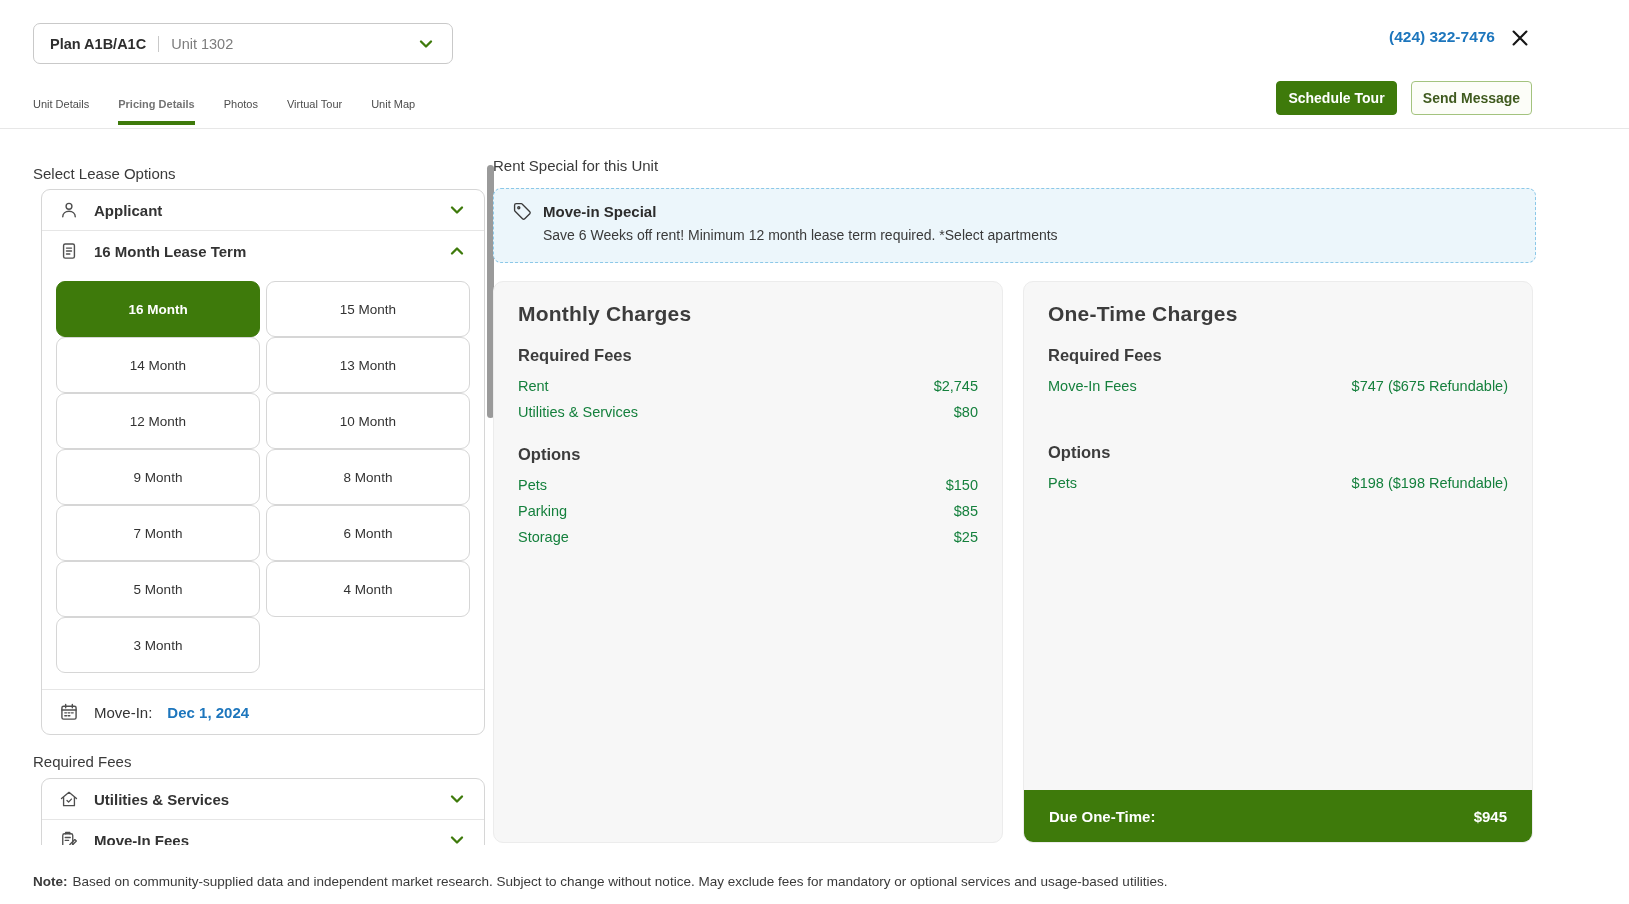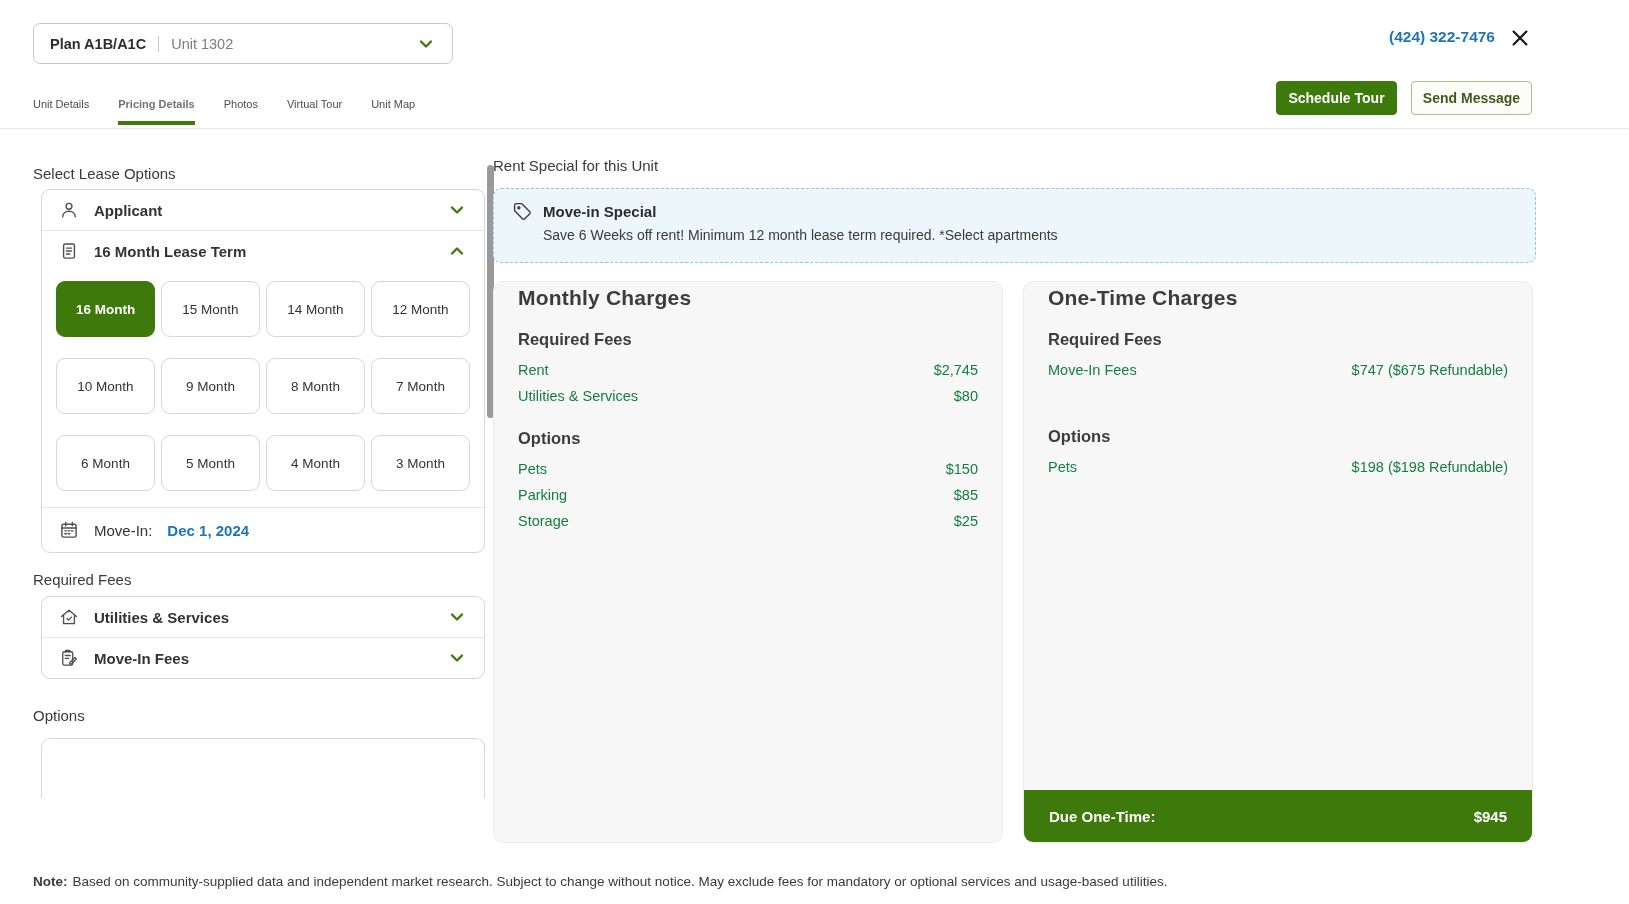--- a/index.html
+++ b/index.html
@@ -41,21 +41,21 @@
 
   
   .left-panel { position:absolute; left:33px; top:165px; width:452px; height:680px; overflow:hidden; }
   .section-label { font-size:15px; color:#3a3a3a; margin:0 0 7px 0; font-weight:400; }
   .panel-card { border:1px solid #d6d6d6; border-radius:9px; background:#fff;margin-left:8px; }
   .panel-row { display:flex; align-items:center; height:40px; padding:0 17px; gap:15px; cursor:pointer; }
   .panel-row .row-icon { width:20px; height:20px; color:#4f4f4f; flex:0 0 auto; }
   .panel-row .row-label { flex:1; font-size:15px; font-weight:600; color:#333; }
   .row-sep { height:1px; background:#e6e6e6; }
 
-  .months-grid { display:grid; grid-template-columns:repeat(4,1fr); gap:21px 6px; padding:10px 14px 16px 14px; }
+  .months-grid { display:grid; grid-template-columns:repeat(2,1fr); gap:0 6px; padding:10px 14px 16px 14px; }
   .month-btn {
     height:56px; border:1px solid #d6d6d6; border-radius:9px; background:#fff;
     font-family:"Liberation Sans", sans-serif; font-size:13.5px; color:#333;
     display:flex; align-items:center; justify-content:center; cursor:pointer;
   }
   .month-btn.selected { background:#3e7a0b; border-color:#3e7a0b; color:#fff; font-weight:700; }
 
   .movein-row { display:flex; align-items:center; height:45px; padding:0 17px; gap:15px; border-top:1px solid #e6e6e6; cursor:pointer; }
   .movein-row .row-icon { width:20px; height:20px; color:#4f4f4f; }
   .movein-label { font-size:15px; color:#333; }
@@ -74,21 +74,21 @@
     background:#ecf6fb; border:1.5px dashed #8cc8e8; border-radius:8px; padding:13px 19px;
   }
   .sb-head { display:flex; align-items:center; gap:11px; }
   .sb-icon { width:19px; height:19px; color:#3a3a3a; }
   .sb-title { font-size:15px; font-weight:700; color:#2c2c2c; }
   .sb-desc { margin-left:30px; margin-top:6px; font-size:14px; color:#3a3a3a; }
 
   .charges-card {
     position:absolute; top:281px; width:510px; height:562px;
     background:#f7f7f7; border:1px solid #ececec; border-radius:10px;
-    padding:4px 24px; overflow:hidden;
+    padding:20px 24px; overflow:hidden;
   }
   .charges-card.monthly { left:493px; }
   .charges-card.onetime { left:1023px; }
   .card-title { font-size:21px; font-weight:700; color:#3c3c3c; margin:0 0 20px 0; letter-spacing:0.2px; }
   .fees-title { font-size:16.5px; font-weight:600; color:#3c3c3c; margin:0 0 8px 0; }
   .fees-title.opts { margin-top:20px; }
   .fee-row { display:flex; justify-content:space-between; align-items:center; padding:5px 0; font-size:14.5px; color:#15803d; }
   .fee-row .fee-value { text-align:right; }
   .onetime-spacer { height:24px; }
   .card-footer {
@@ -164,20 +164,21 @@
         <svg width="20" height="20" viewBox="0 0 24 24" fill="none" stroke="currentColor" stroke-width="2.8" stroke-linecap="round" stroke-linejoin="round">
             <path d="M6 15l6-6 6 6"></path>
           </svg>
       </span>
     </div>
 
     <div class="months-grid">
       <button class="month-btn selected">16 Month</button>
       <button class="month-btn">15 Month</button>
       <button class="month-btn">14 Month</button>
+      <button class="month-btn">13 Month</button>
       <button class="month-btn">12 Month</button>
       <button class="month-btn">10 Month</button>
       <button class="month-btn">9 Month</button>
       <button class="month-btn">8 Month</button>
       <button class="month-btn">7 Month</button>
       <button class="month-btn">6 Month</button>
       <button class="month-btn">5 Month</button>
       <button class="month-btn">4 Month</button>
       <button class="month-btn">3 Month</button>
     </div>

